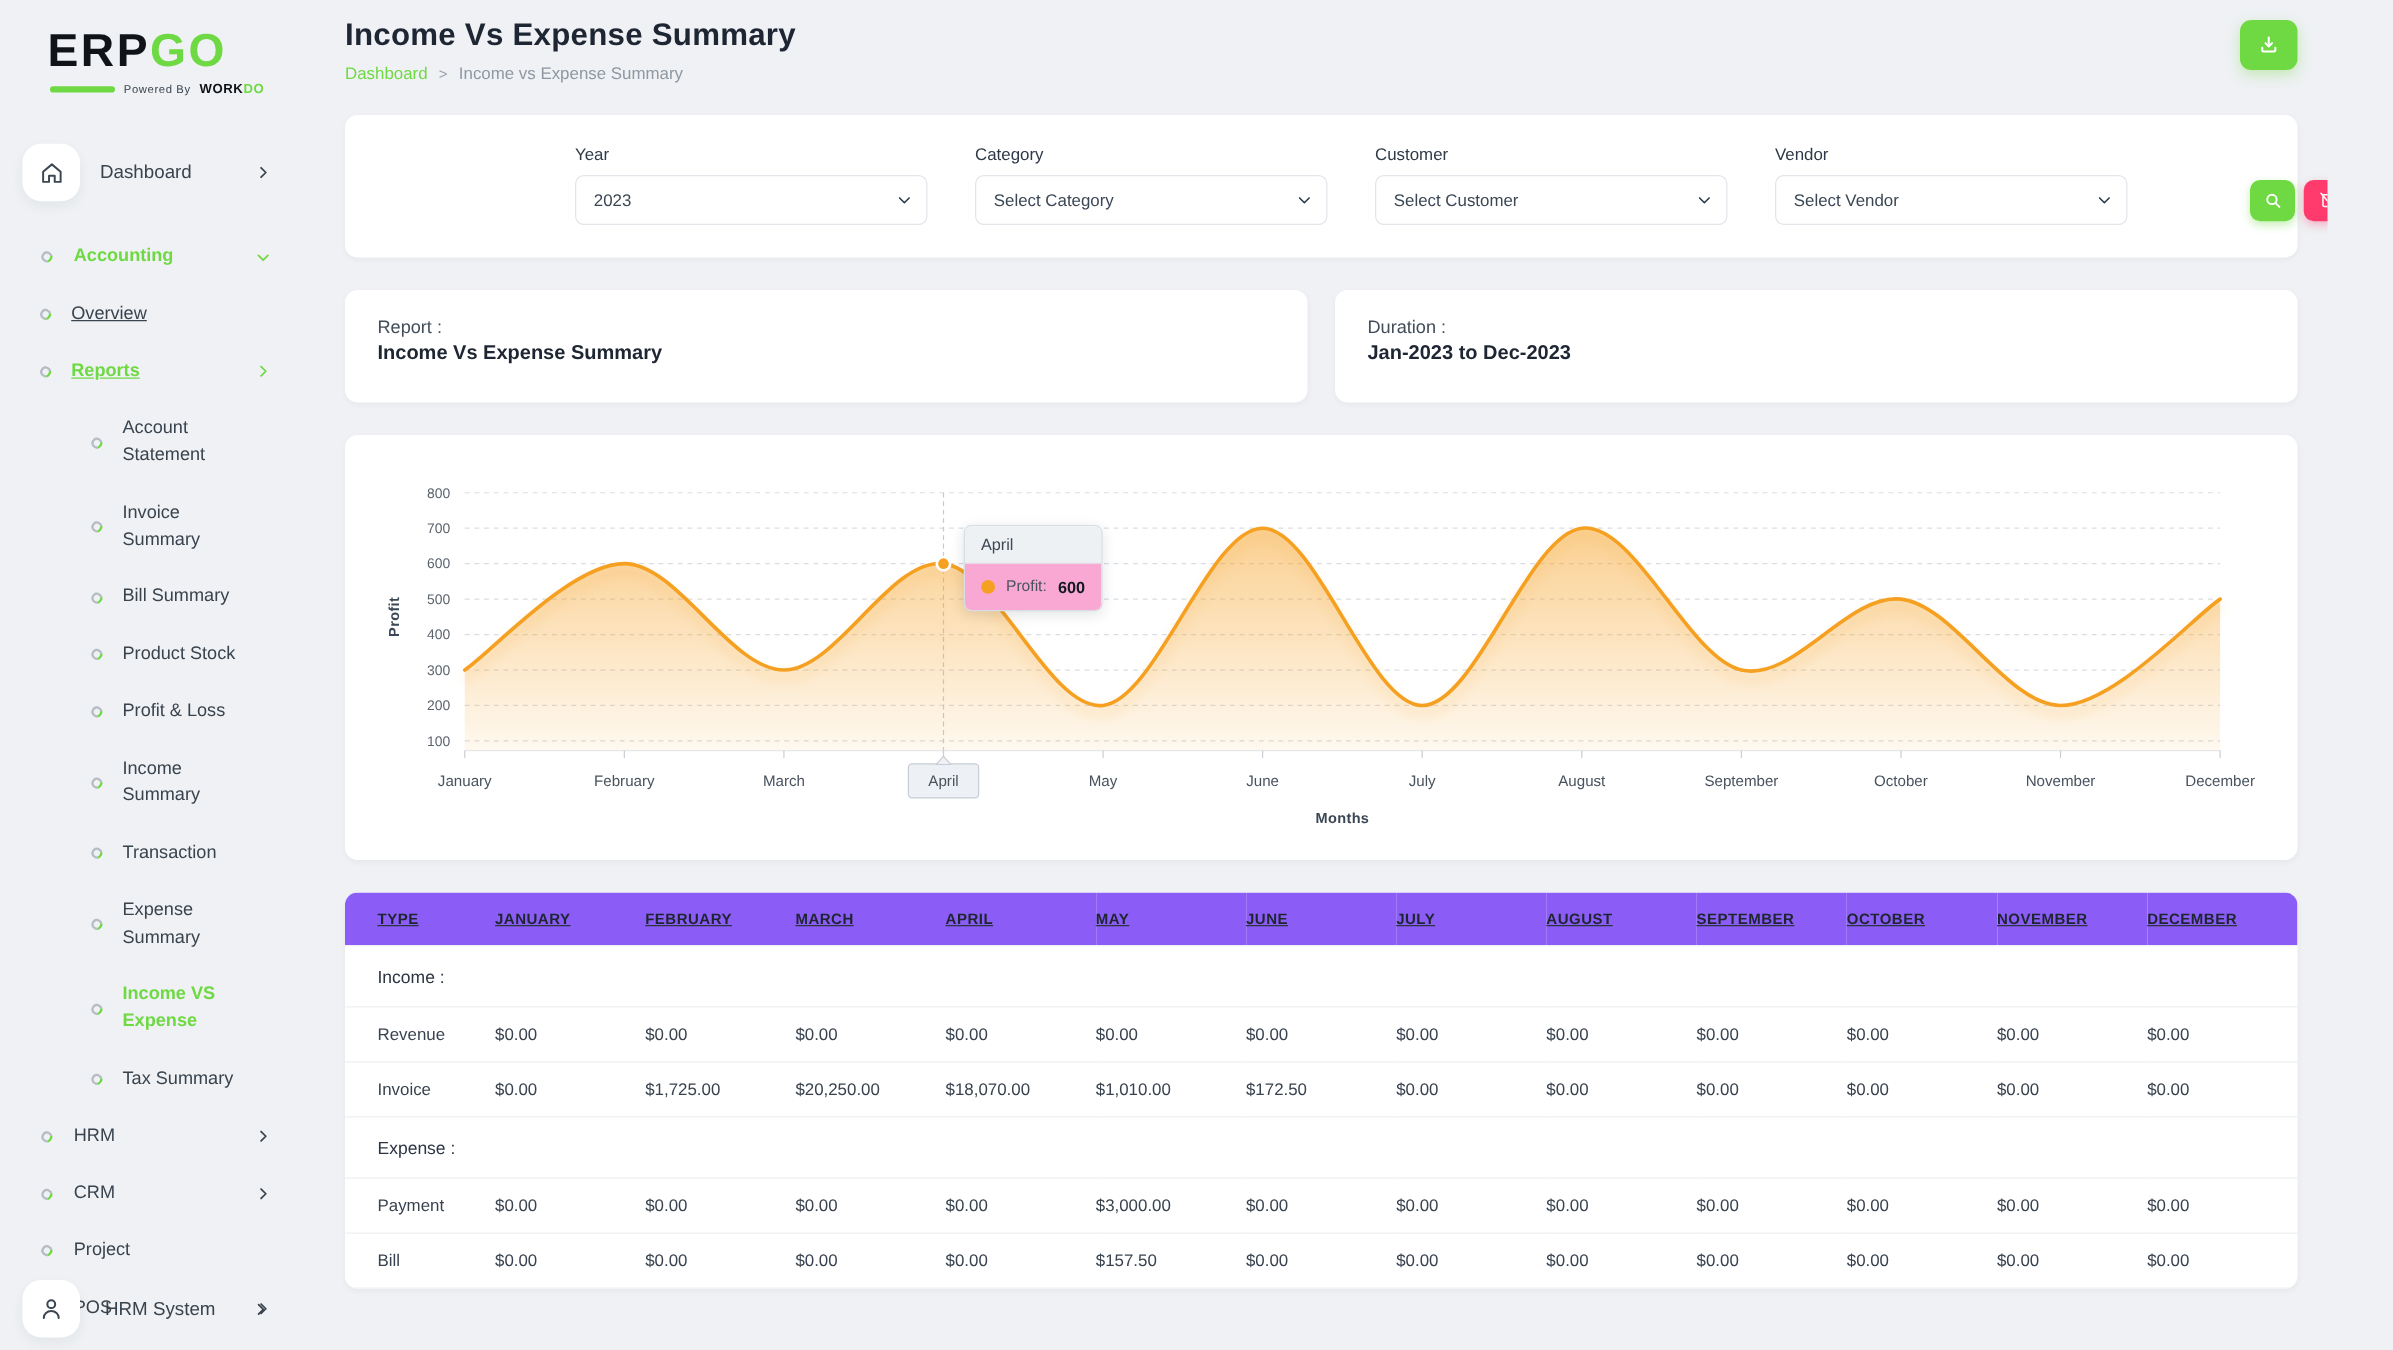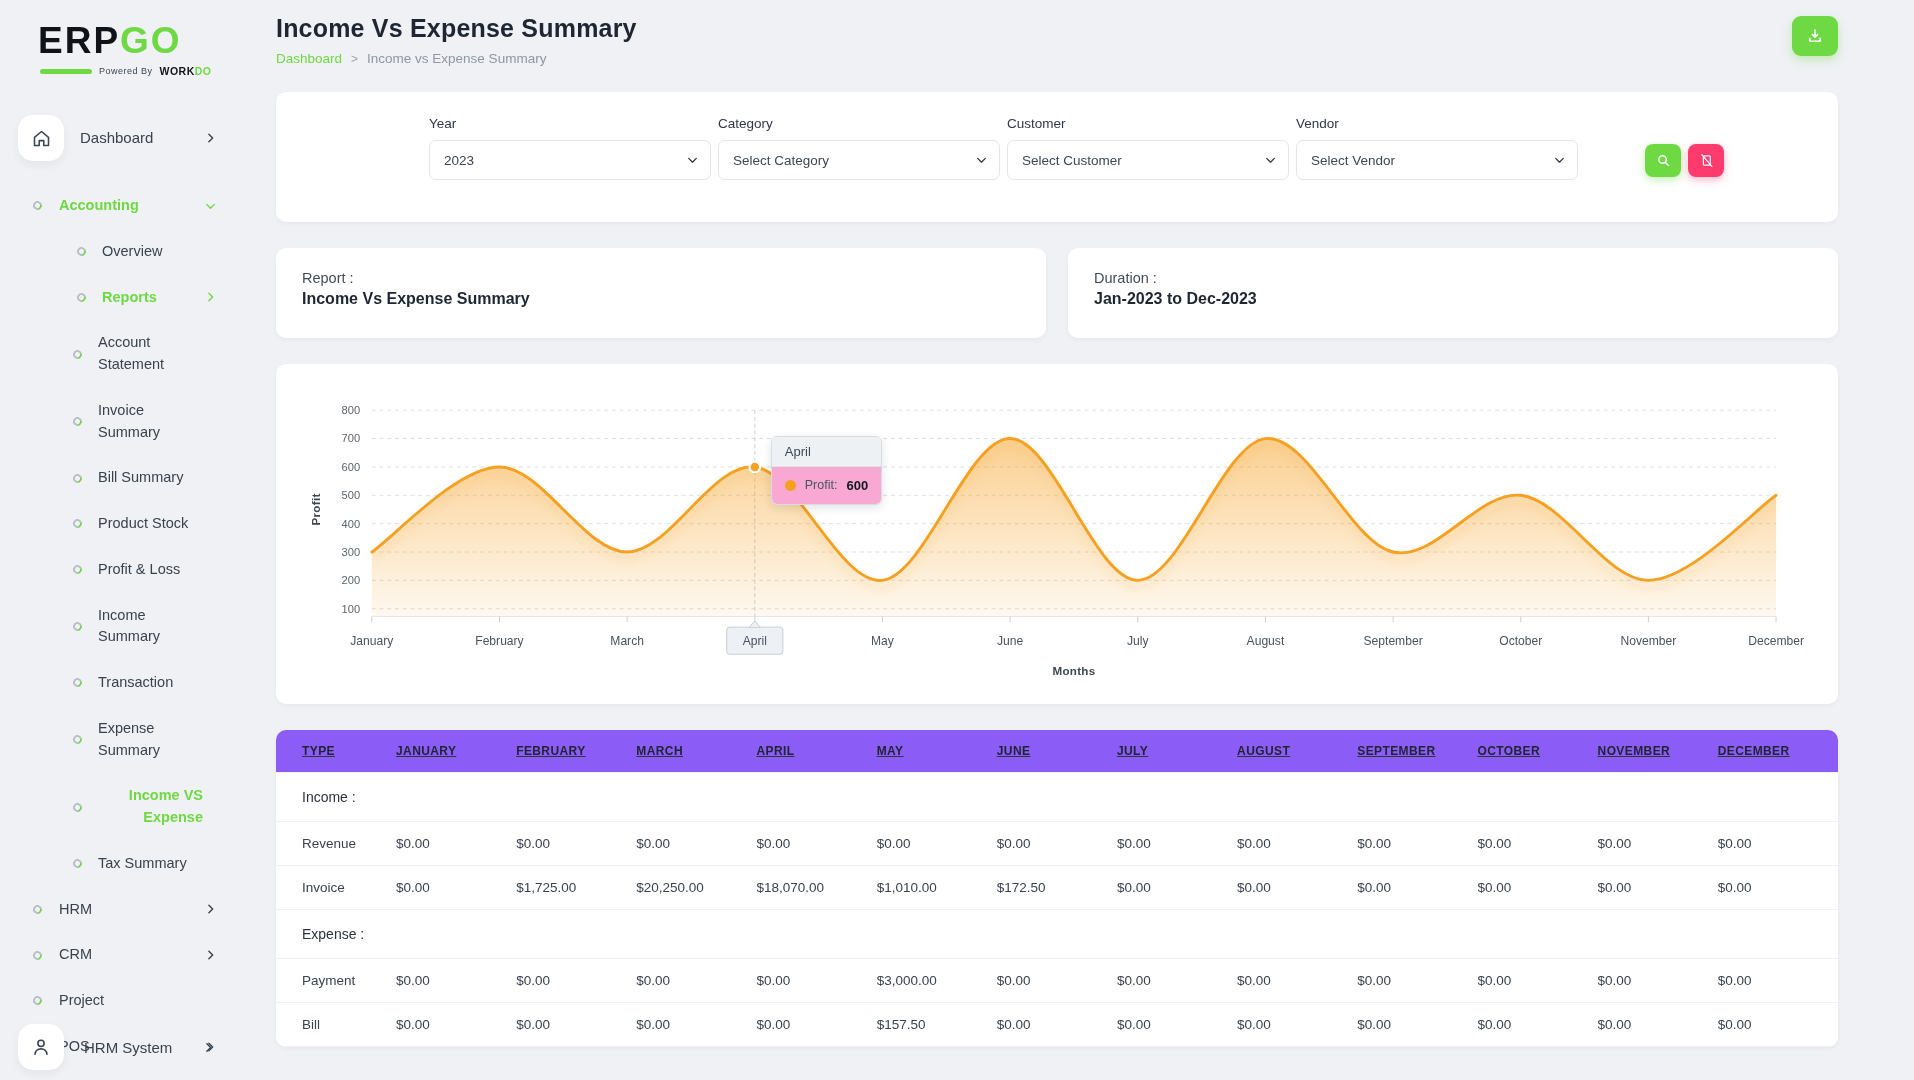--- a/index.html
+++ b/index.html
@@ -20,53 +20,53 @@
   .logo-text .go { color: #6fd943; }
   .powered { display: flex; align-items: center; gap: 7px; margin-top: 6px; padding-left: 2px; }
   .powered .pline { width: 52px; height: 5px; border-radius: 3px; background: #6fd943; display: inline-block; }
   .powered .ptext { font-size: 9px; color: #3a4550; letter-spacing: .5px; }
   .powered .pbrand { font-size: 10.5px; font-weight: 800; color: #101418; letter-spacing: .5px; }
   .powered .pbrand .pdo { color: #6fd943; }
 
   .nav { margin-top: 26px; }
   .nav-item { position: relative; display: flex; align-items: center; padding: 12px 40px 12px 0; font-size: 14.5px; color: #39434e; cursor: pointer; line-height: 1.5; }
   .nav-item .lbl { display: block; }
-  .nav-item.active { color: #6fd943; font-weight: 700; text-align: right; }
+  .nav-item.active { color: #6fd943; font-weight: 700; }
   .nav-item .chev { position: absolute; right: 26px; top: 50%; transform: translateY(-50%); display: flex; color: #39434e; }
   .nav-item.active .chev { color: #6fd943; }
   .nav-item .chev.down svg { transform: rotate(90deg); }
 
   .icon-card { width: 46px; height: 46px; background: #ffffff; border-radius: 15px; box-shadow: 0 4px 10px rgba(35,46,60,.06); display: flex; align-items: center; justify-content: center; flex: 0 0 46px; color: #3c4754; }
   .lvl0 { padding-left: 18px; gap: 16px; margin-bottom: 10px; }
   .lvl0 .lbl { font-size: 15px; }
 
   .dot { width: 9px; height: 9px; border-radius: 50%; border: 2px solid #b6bdc5; border-right-color: #6fd943; transform: rotate(35deg); flex: 0 0 9px; }
   .lvl1 { padding-left: 33px; gap: 17px; }
-  .lvl2 { padding-left: 77px; gap: 16px; }
+  .lvl2 { padding-left: 32px; gap: 16px; text-decoration: underline; }
   .lvl3 { padding-left: 73px; gap: 16px; }
   .lvl3 .lbl { max-width: 112px; }
   .lvl2 .lbl { max-width: 130px; }
 
   .nav-bottom { position: absolute; left: 18px; bottom: 10px; width: 205px; display: flex; align-items: center; gap: 20px; font-size: 15px; color: #39434e; cursor: pointer; }
   .nav-bottom .chev { margin-left: auto; margin-right: 8px; color: #39434e; display: flex; }
 
   
   .main { flex: 1; padding: 14px 24px 0 33px; overflow: hidden; }
   .page-head { display: flex; align-items: flex-start; justify-content: space-between; }
   .page-title { font-size: 25px; font-weight: 600; color: #1d2632; letter-spacing: .2px; }
   .breadcrumb { display: flex; align-items: center; gap: 9px; margin-top: 8px; font-size: 13.5px; }
   .breadcrumb .bc-home { color: #6fd943; cursor: pointer; }
   .breadcrumb .bc-sep { color: #9aa3ad; font-size: 12px; }
   .breadcrumb .bc-cur { color: #8e97a2; }
   .btn-download { width: 46px; height: 40px; background: #6fd943; border: none; border-radius: 9px; display: flex; align-items: center; justify-content: center; cursor: pointer; box-shadow: 0 4px 10px rgba(111,217,67,.35); margin-top: 2px; }
 
   .card { background: #fff; border-radius: 10px; box-shadow: 0 2px 5px rgba(23,31,42,.04); }
 
   
-  .filter-card { margin-top: 26px; padding: 24px 28px 42px 28px; display: flex; align-items: flex-end; gap: 7px; }
+  .filter-card { margin-top: 26px; padding: 24px 28px 26px 28px; display: flex; align-items: flex-end; gap: 38px; }
   .filter-spacer { flex: 0 0 118px; }
   .field { flex: 0 0 282px; }
   .field label { display: block; font-size: 13.5px; color: #2e3947; margin-bottom: 9px; }
   .select-wrap { position: relative; }
   .select-wrap select {
     width: 100%; height: 40px; appearance: none; -webkit-appearance: none;
     border: 1px solid #e2e6eb; border-radius: 7px; background: #fff;
     padding: 0 30px 0 14px; font-size: 13.5px; color: #3b4754;
     font-family: "Liberation Sans", "DejaVu Sans", sans-serif; cursor: pointer;
   }

